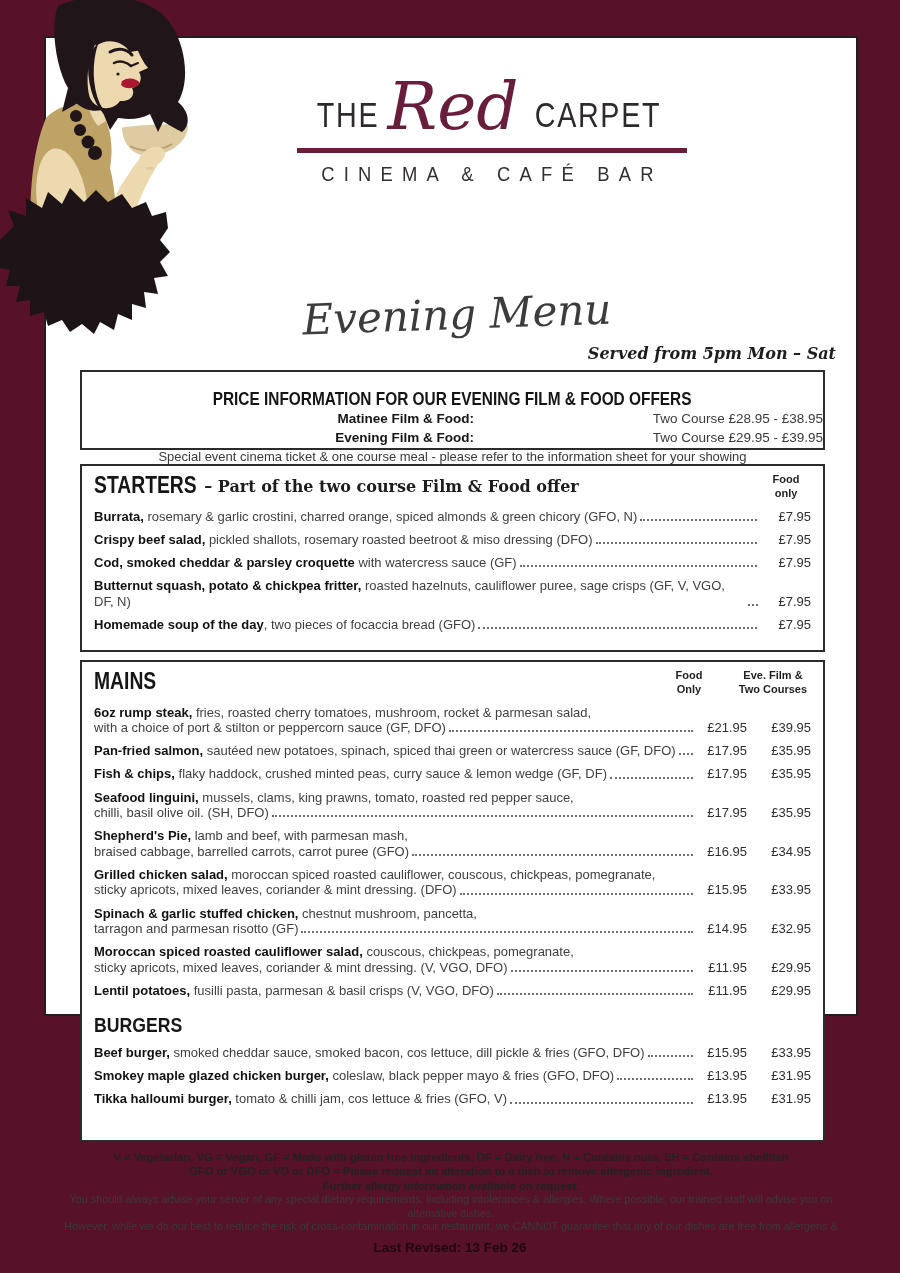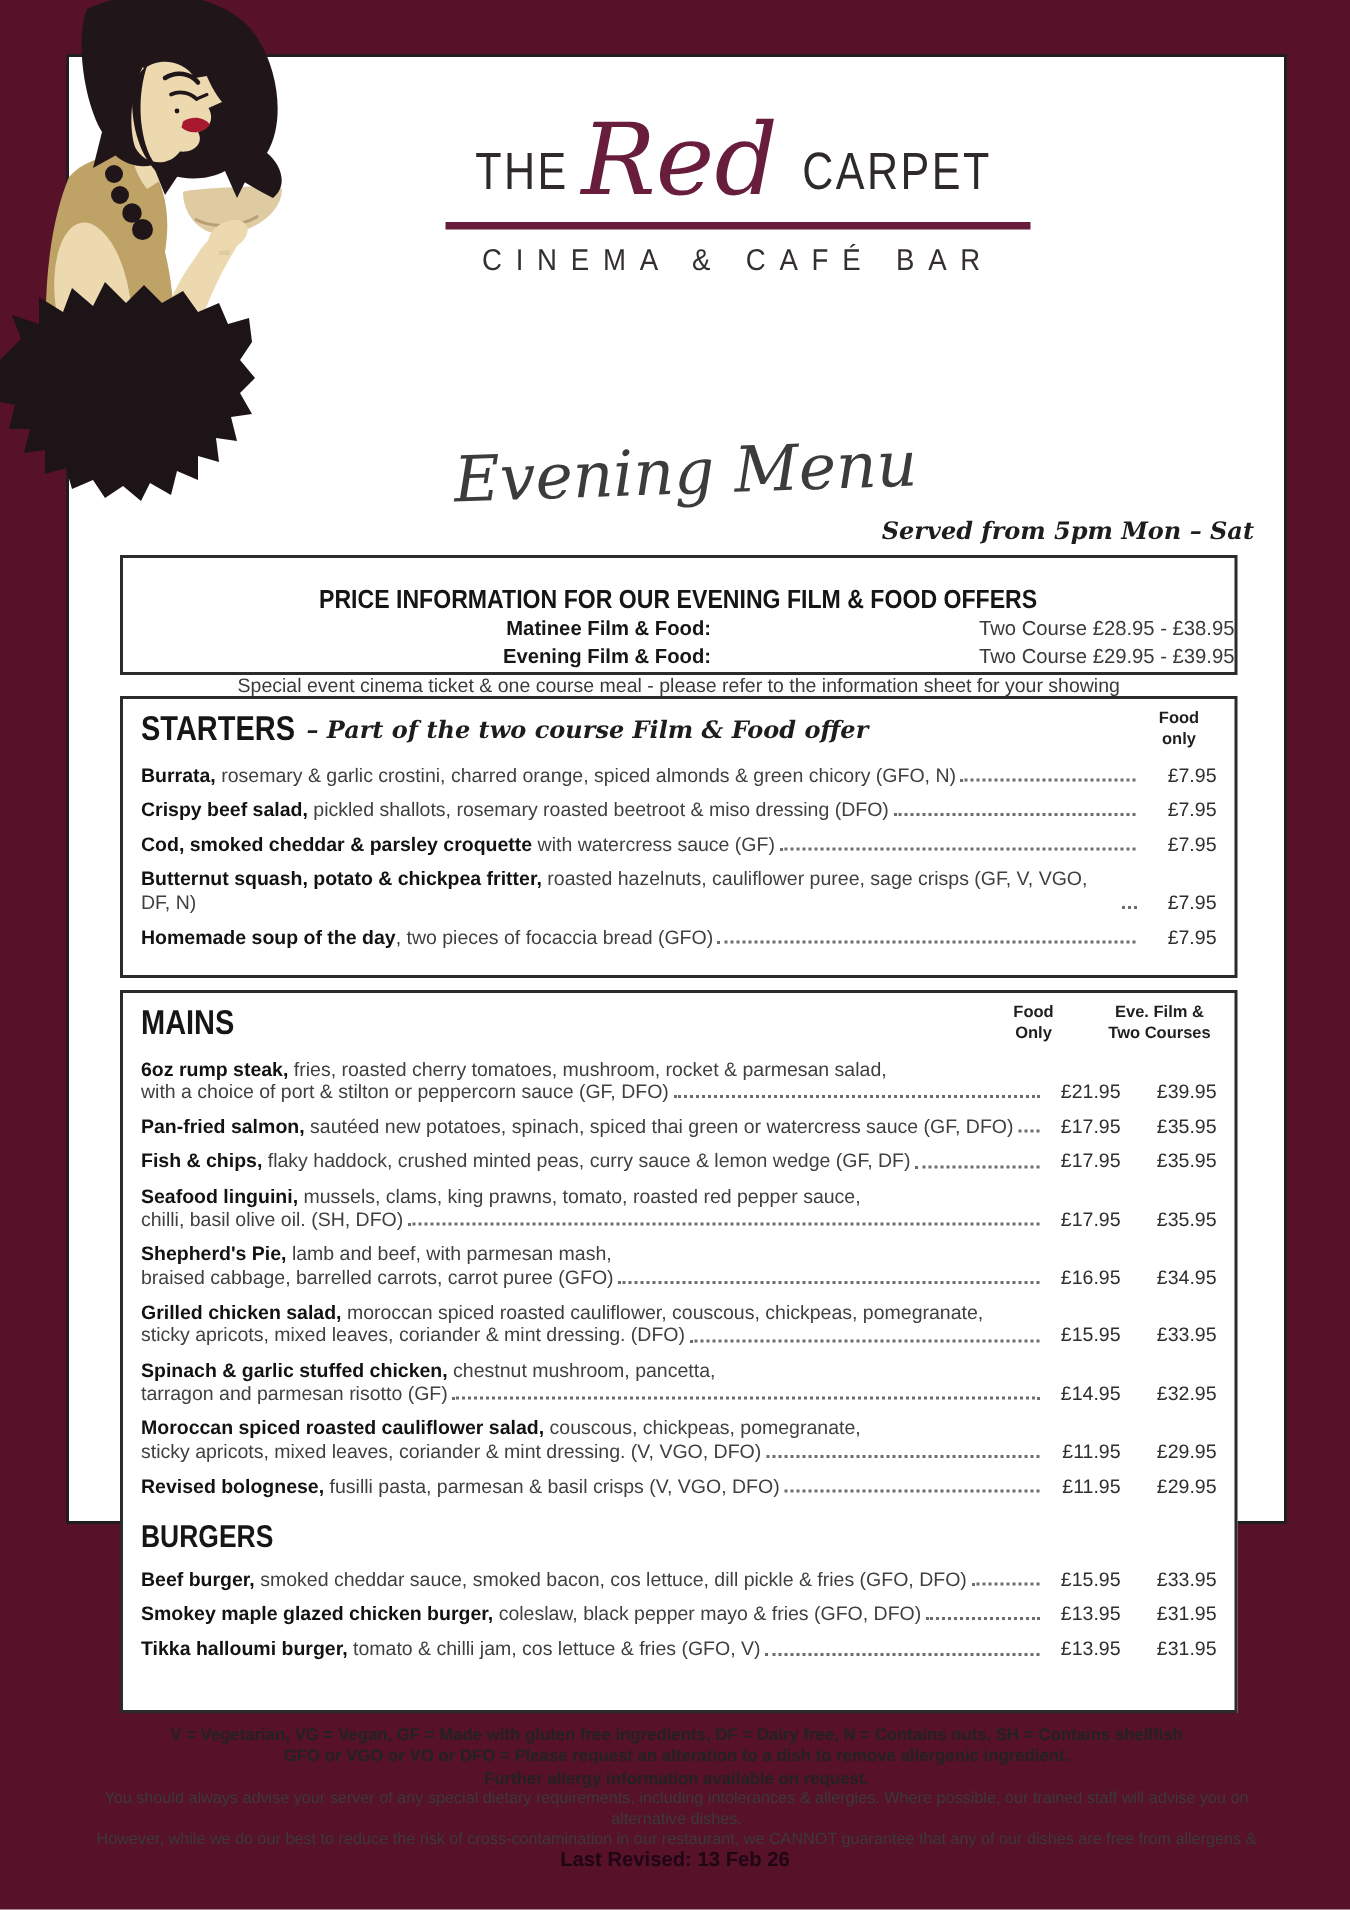--- a/index.html
+++ b/index.html
@@ -40,21 +40,21 @@
   .price-row{display:grid;grid-template-columns:392px 1fr;font-size:13.5px;line-height:1.38;}
   .price-row .lab{font-weight:700;text-align:right;color:#161616;}
   .price-row .val{text-align:right;padding-left:22px;color:#3a3a3a;}
   .price-note{font-size:13px;color:#3a3a3a;margin-top:2px;}
 
   .starters-box{top:426px;height:188px;padding:7px 12px 0 12px;}
   .mains-box{top:622px;height:482px;padding:7px 12px 0 12px;}
 
   .box-head{display:flex;align-items:flex-start;}
   .sec-title{display:inline-block;font-weight:700;font-size:23px;color:#161616;transform:scaleX(.84);transform-origin:left center;line-height:1.1;white-space:nowrap;}
-  .sec-sub{font-family:"DejaVu Serif",serif;font-style:italic;font-weight:bold;font-size:16px;color:#1d1d1d;margin:4px 0 0 -12px;white-space:nowrap;}
+  .sec-sub{font-family:"DejaVu Serif",serif;font-weight:bold;font-size:16px;color:#1d1d1d;margin:4px 0 0 -12px;white-space:nowrap;}
   .colhead{font-size:11px;font-weight:700;color:#1f1f1f;text-align:center;white-space:pre-line;line-height:1.25;}
   .colhead.c1{margin-left:auto;width:52px;}
   .colhead.c2{width:76px;margin-left:20px;}
   .colhead.solo{margin-left:auto;width:50px;}
 
   .menu-item{margin-top:8px;font-size:13px;color:#404040;line-height:1.18;}
   .menu-item:first-of-type{margin-top:10px;}
   .item-line{display:flex;align-items:flex-end;}
   .item-text b{color:#121212;font-weight:700;}
   .dots{flex:1;border-bottom:2px dotted #6d6d6d;margin:0 4px 3px 3px;min-width:10px;}
@@ -62,21 +62,21 @@
   .price.p2{width:58px;margin-left:6px;}
   .sub-sec{margin-top:15px;display:block;}
   .sub-sec .sec-title{font-size:21px;}
 
   
   .legend{position:absolute;left:8px;top:1112px;width:794px;text-align:center;}
   .legend .b{font-weight:700;font-size:11.2px;line-height:1.28;color:#222;}
   .legend .r{font-size:10.8px;line-height:1.26;color:#3a3a3a;}
   .bottom-bar{
     position:absolute;left:0;top:1232px;width:900px;height:31px;background:#571129;
-    display:flex;justify-content:center;
+    display:flex;align-items:center;justify-content:center;
   }
   .bottom-bar span{font-weight:700;font-size:13.5px;color:#1e0712;}
 </style>
 </head>
 <body>
 
 <div class="page">
 
   <svg class="lady" width="250" height="335" viewBox="0 0 250 335" aria-hidden="true">
 
@@ -272,21 +272,21 @@
       <div class="item-line">
         <span class="item-text">sticky apricots, mixed leaves, coriander &amp; mint dressing. (V, VGO, DFO)</span>
         <span class="dots"></span>
         <span class="price">£11.95</span>
         <span class="price p2">£29.95</span>
       </div>
     </div>
 
     <div class="menu-item">
       <div class="item-line">
-        <span class="item-text"><b>Revised bolognese,</b><span> fusilli pasta, parmesan &amp; basil crisps (V, VGO, DFO)</span></span>
+        <span class="item-text"><b>Lentil potatoes,</b><span> fusilli pasta, parmesan &amp; basil crisps (V, VGO, DFO)</span></span>
         <span class="dots"></span>
         <span class="price">£11.95</span>
         <span class="price p2">£29.95</span>
       </div>
     </div>
 
     <span class="sub-sec"><span class="sec-title">BURGERS</span></span>
 
     <div class="menu-item">
       <div class="item-line">

